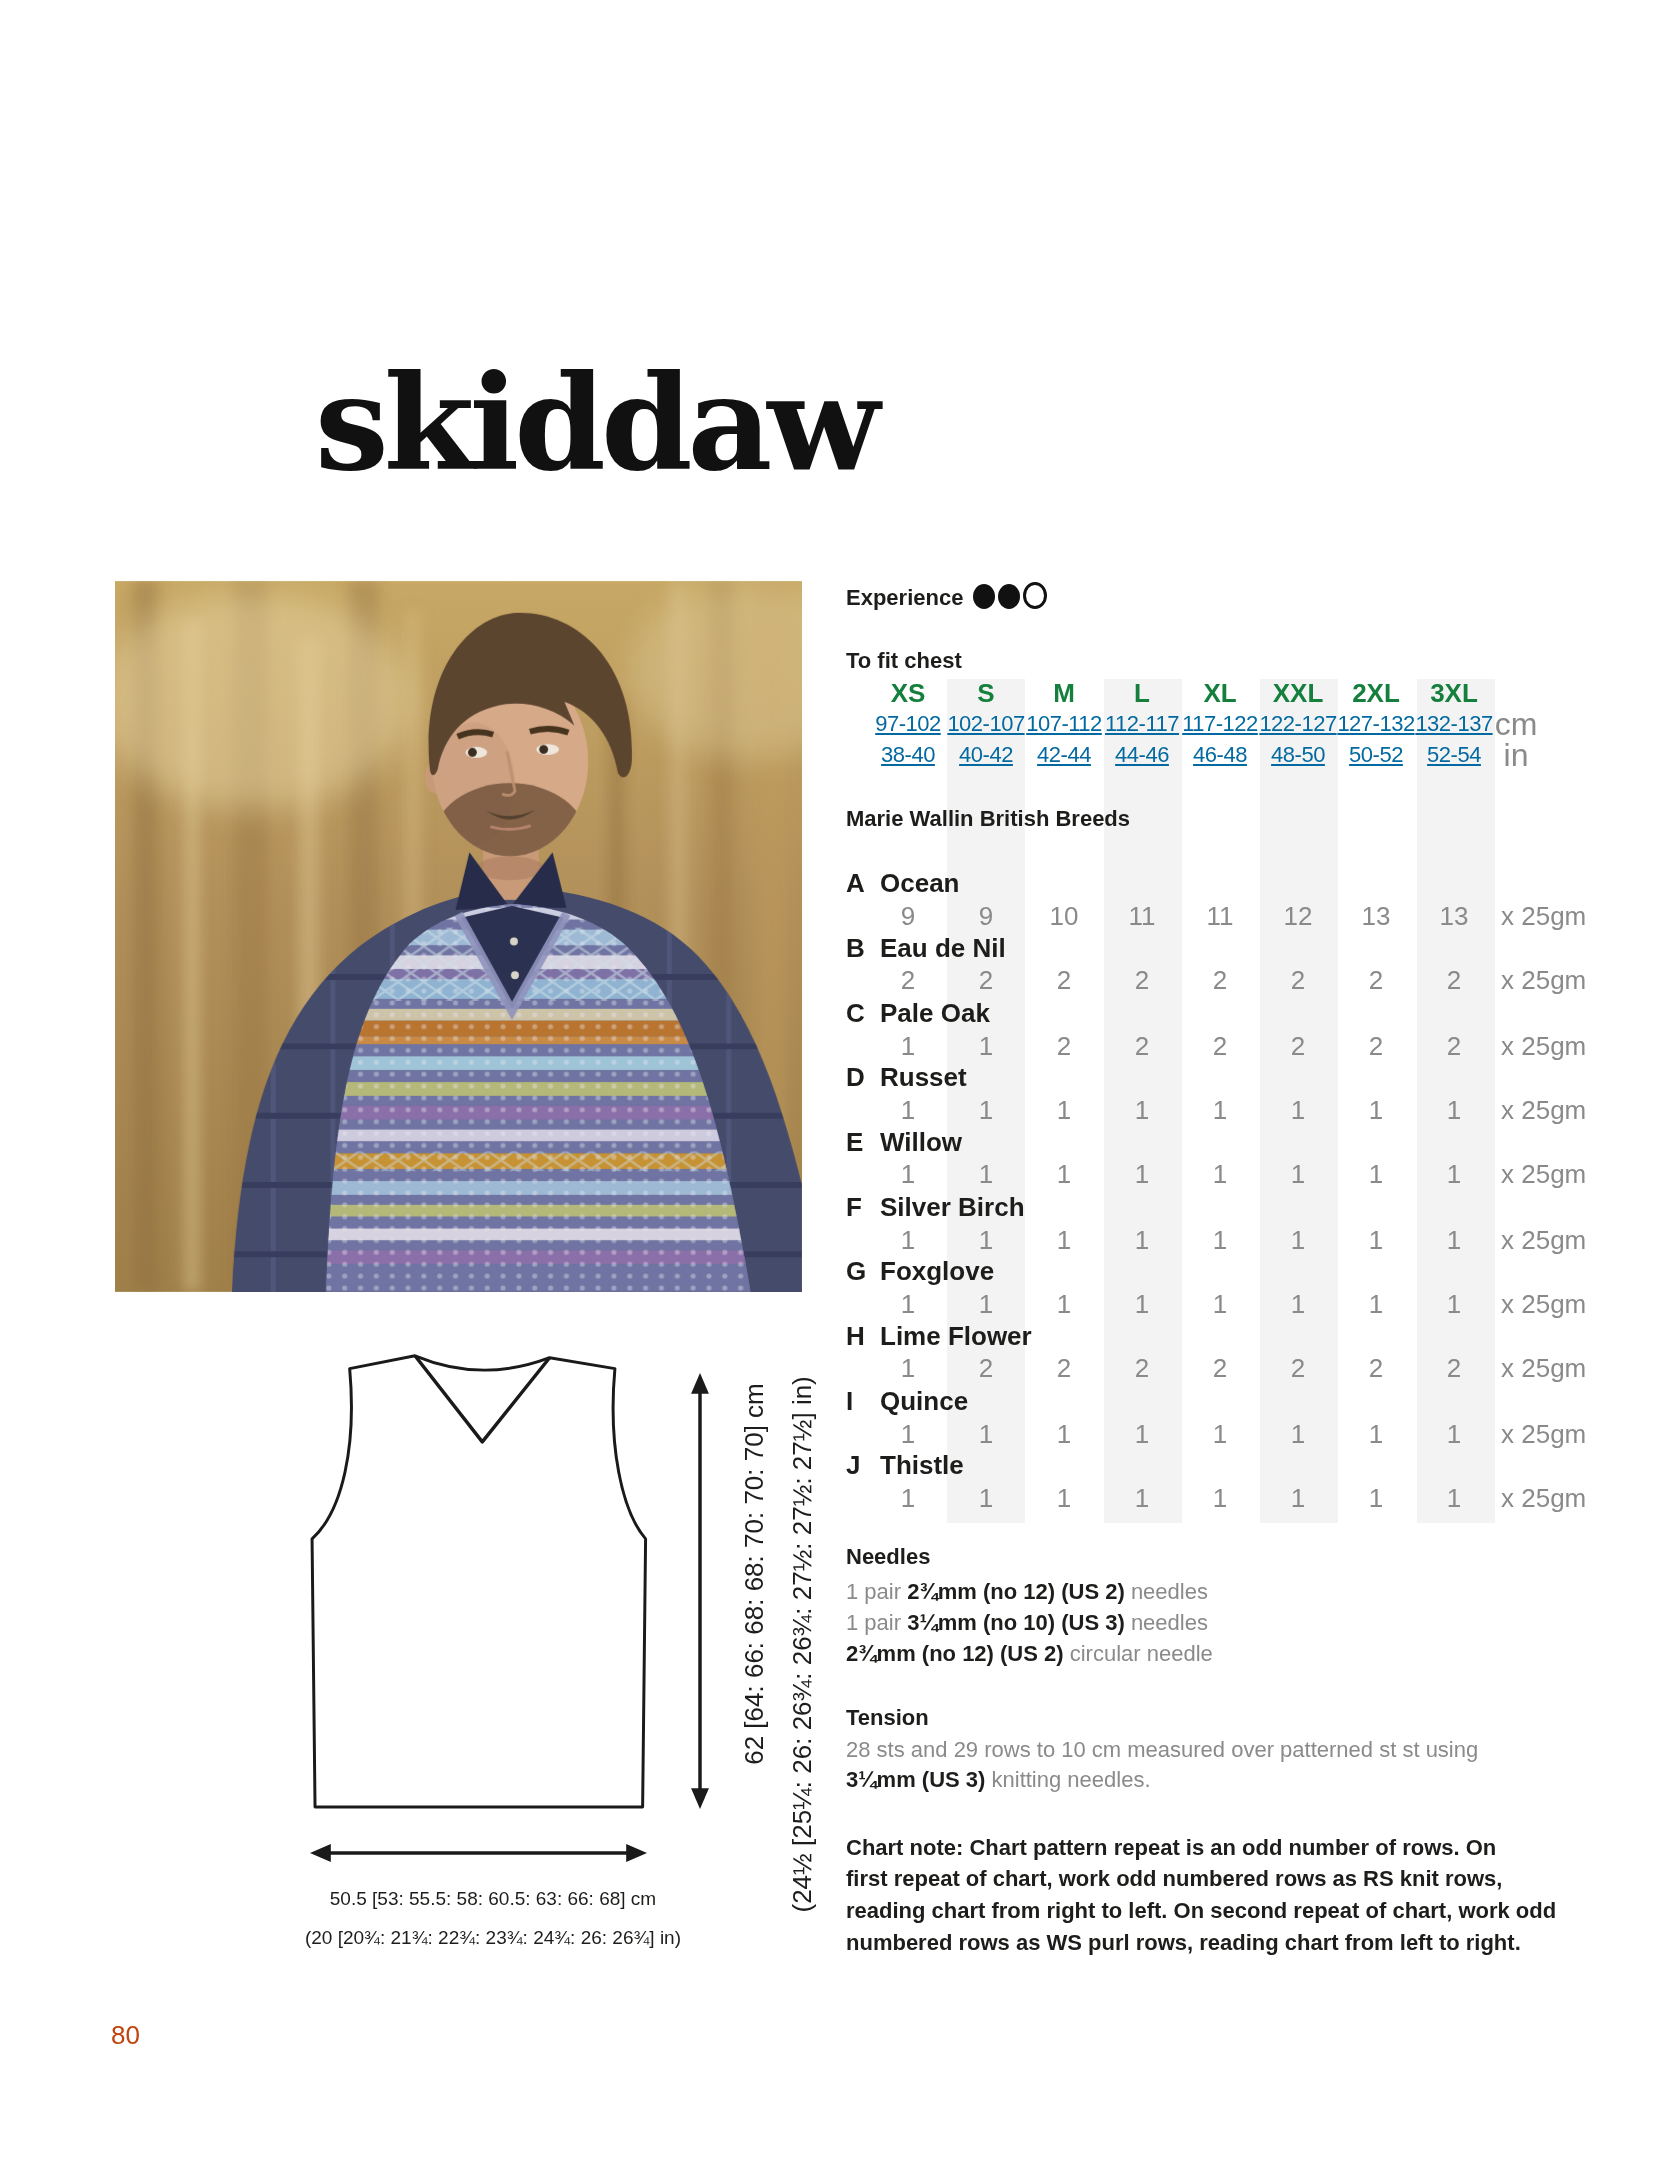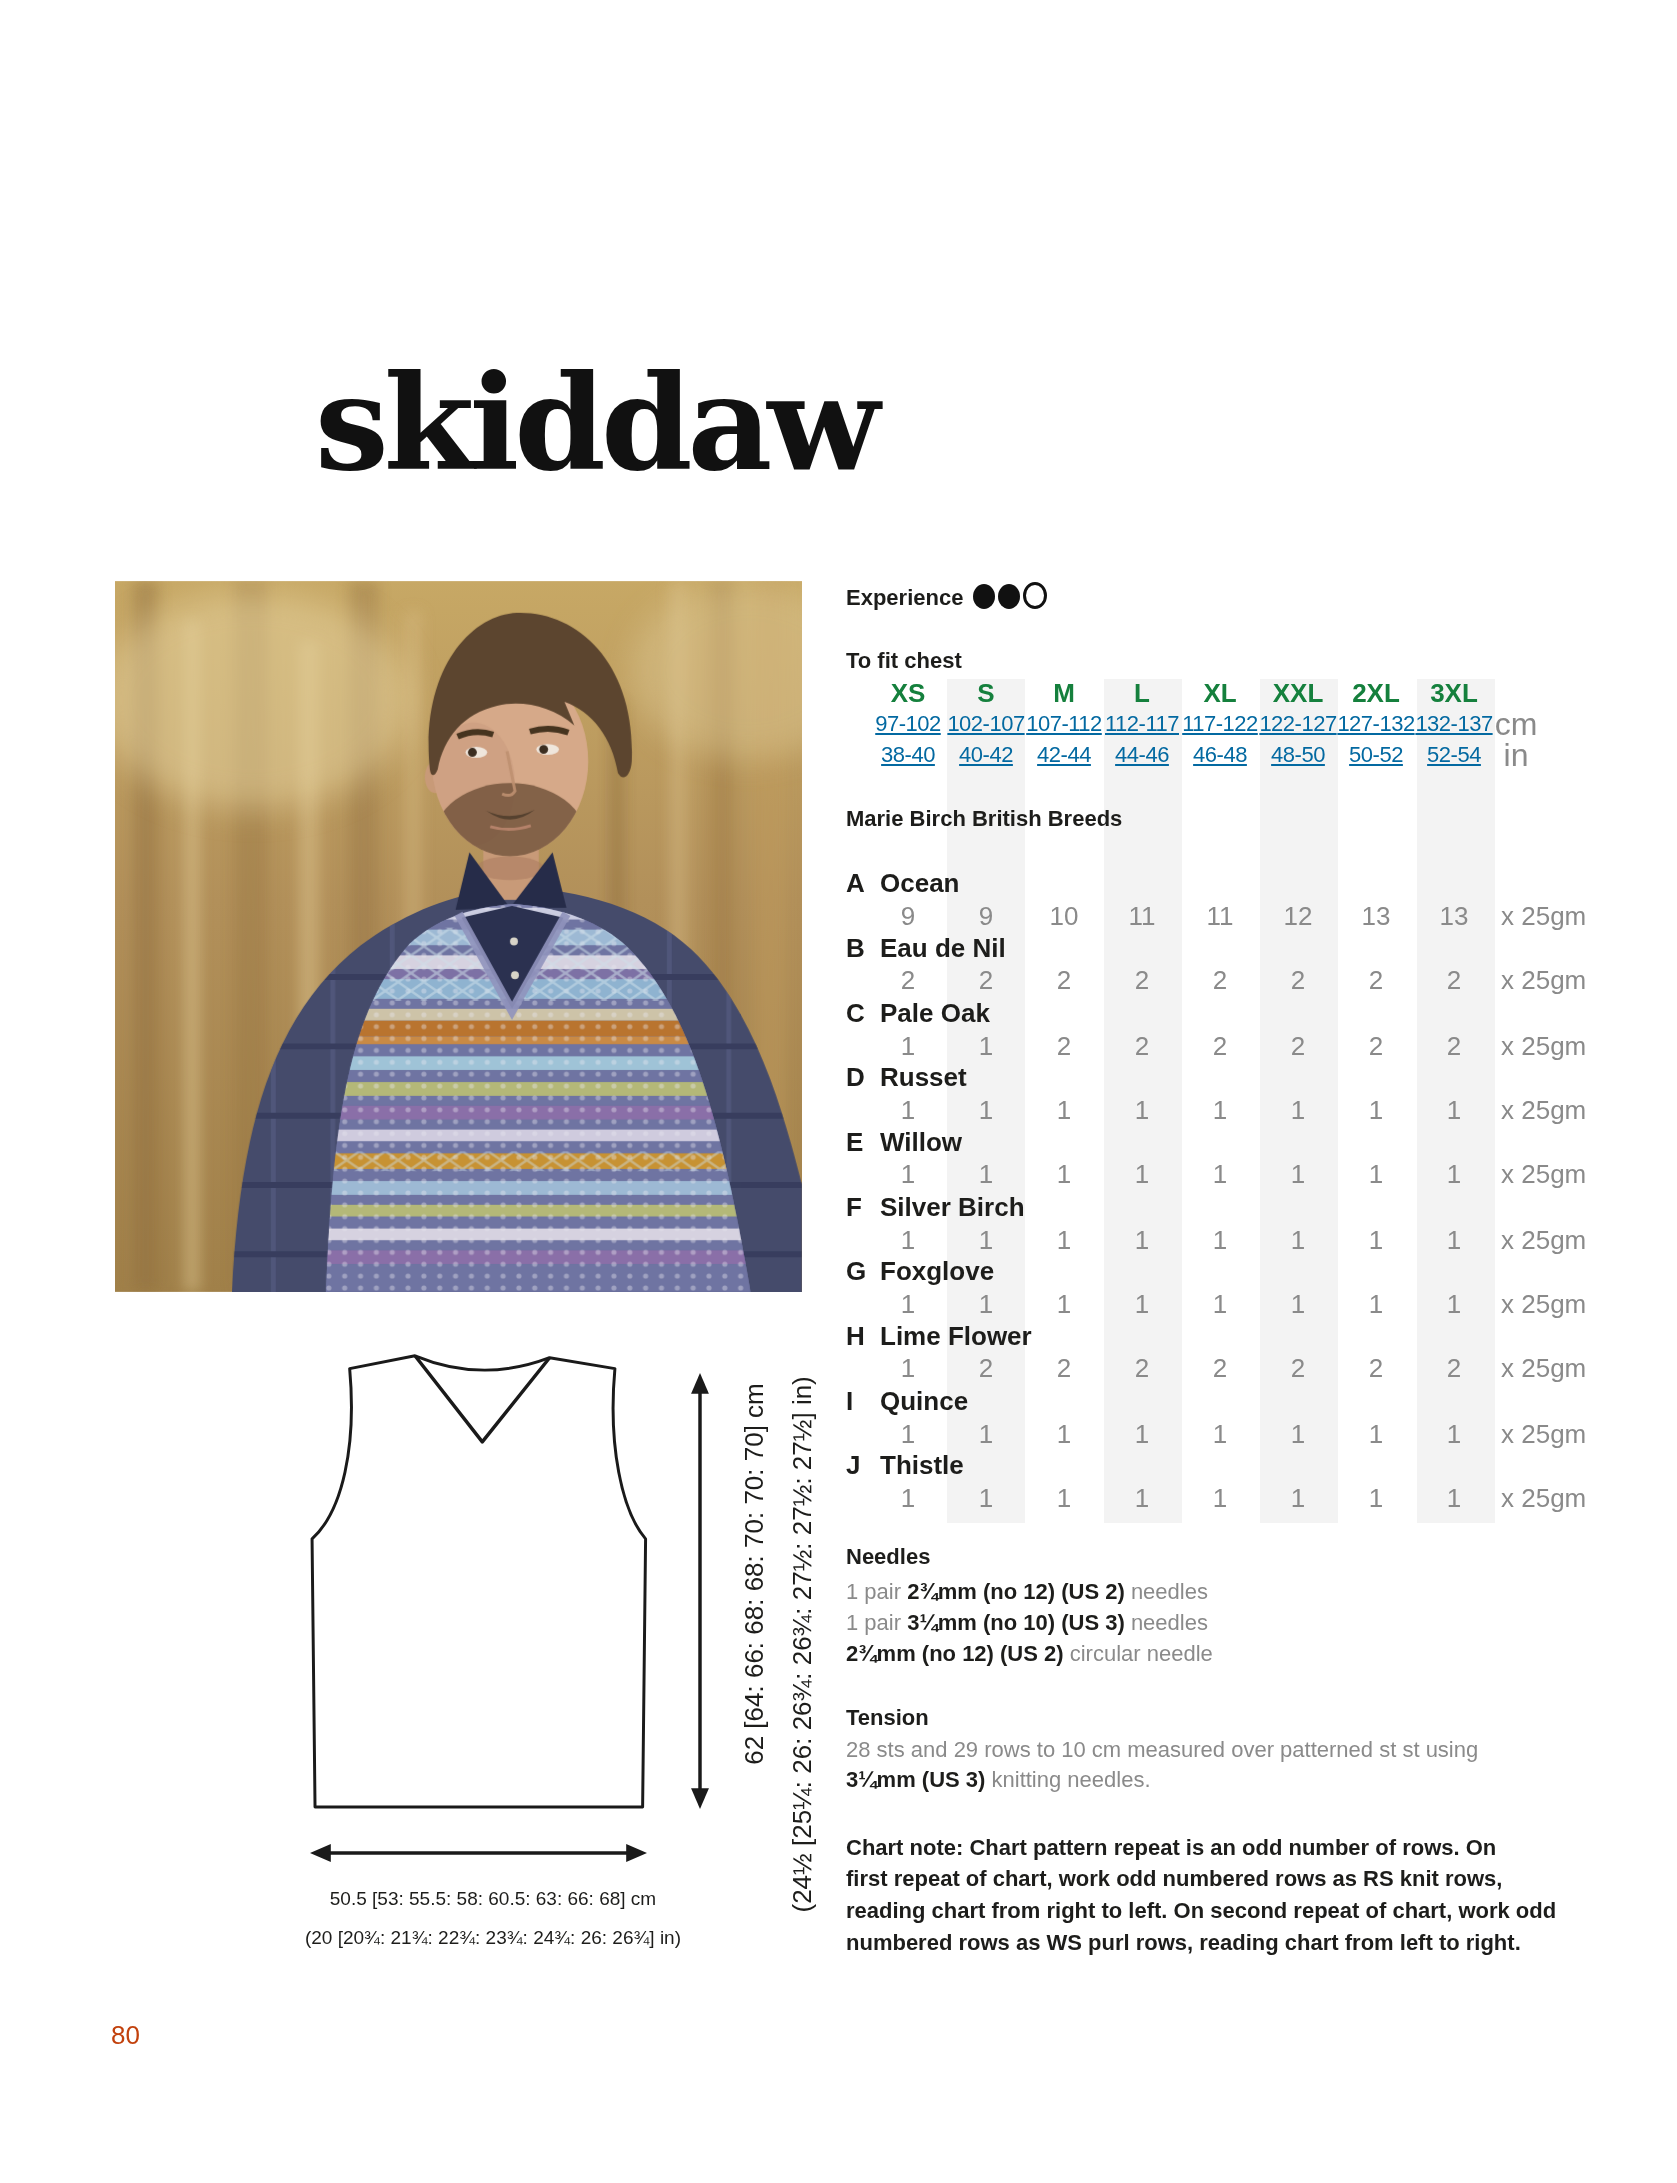--- a/index.html
+++ b/index.html
@@ -200,21 +200,21 @@
       <span class="c szv">40-42</span>
       <span class="c szv">42-44</span>
       <span class="c szv">44-46</span>
       <span class="c szv">46-48</span>
       <span class="c szv">48-50</span>
       <span class="c szv">50-52</span>
       <span class="c szv">52-54</span>
       <span class="u">in</span>
   </div>
 
-  <div class="abs t26 b" style="left:846px;top:803px;">Marie Birch British Breeds</div>
+  <div class="abs t26 b" style="left:846px;top:803px;">Marie Wallin British Breeds</div>
 
   <div class="ylab" style="top:868px;"><span class="lt">A</span><span>Ocean</span></div>
   <div class="cellrow" style="top:901px;">
       <span class="c yv">9</span>
       <span class="c yv">9</span>
       <span class="c yv">10</span>
       <span class="c yv">11</span>
       <span class="c yv">11</span>
       <span class="c yv">12</span>
       <span class="c yv">13</span>

